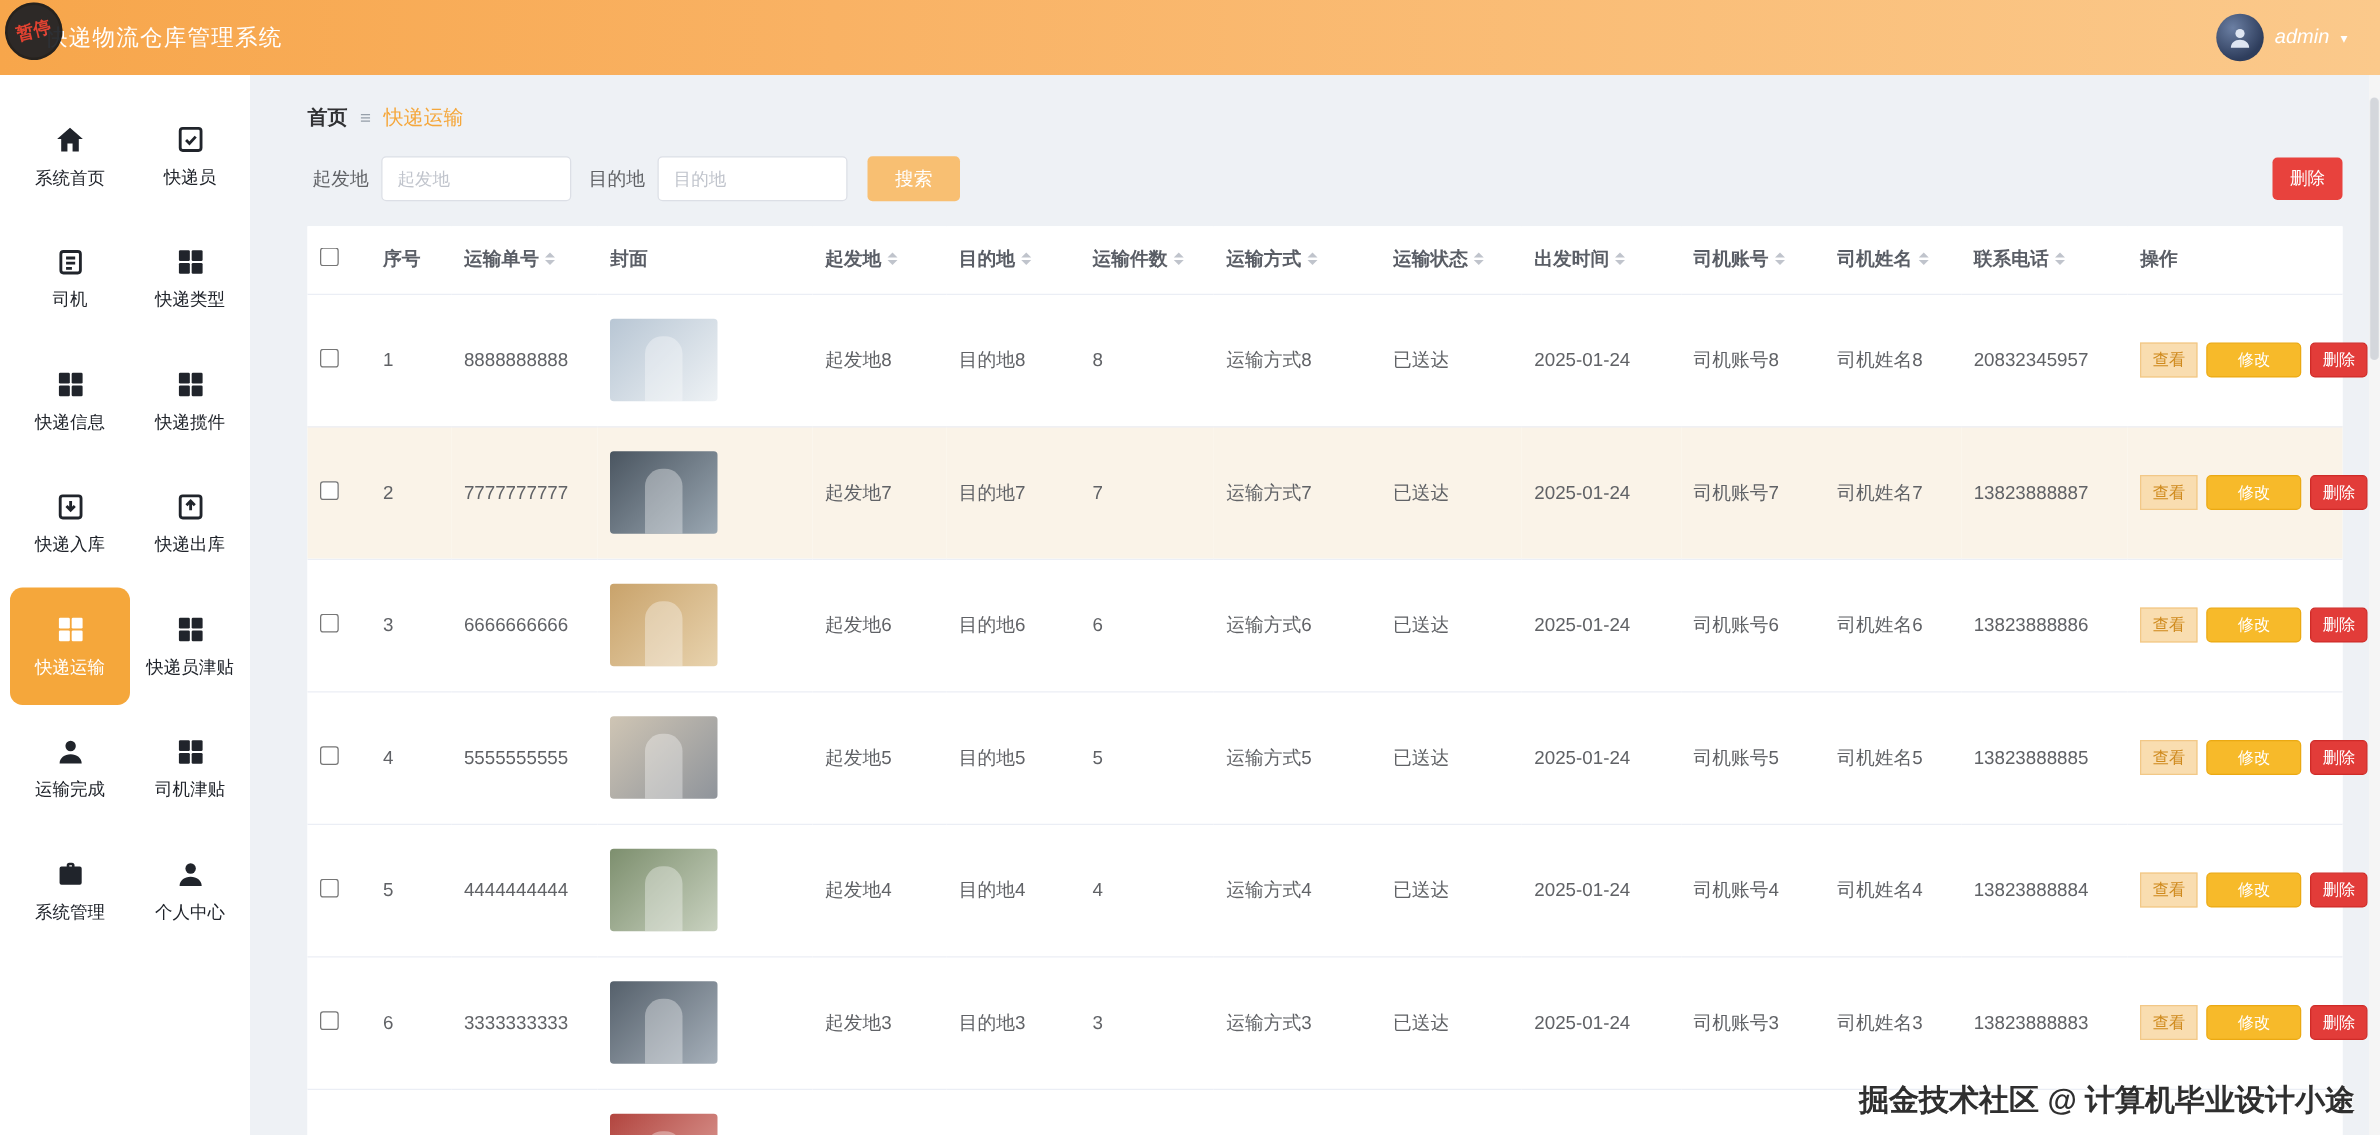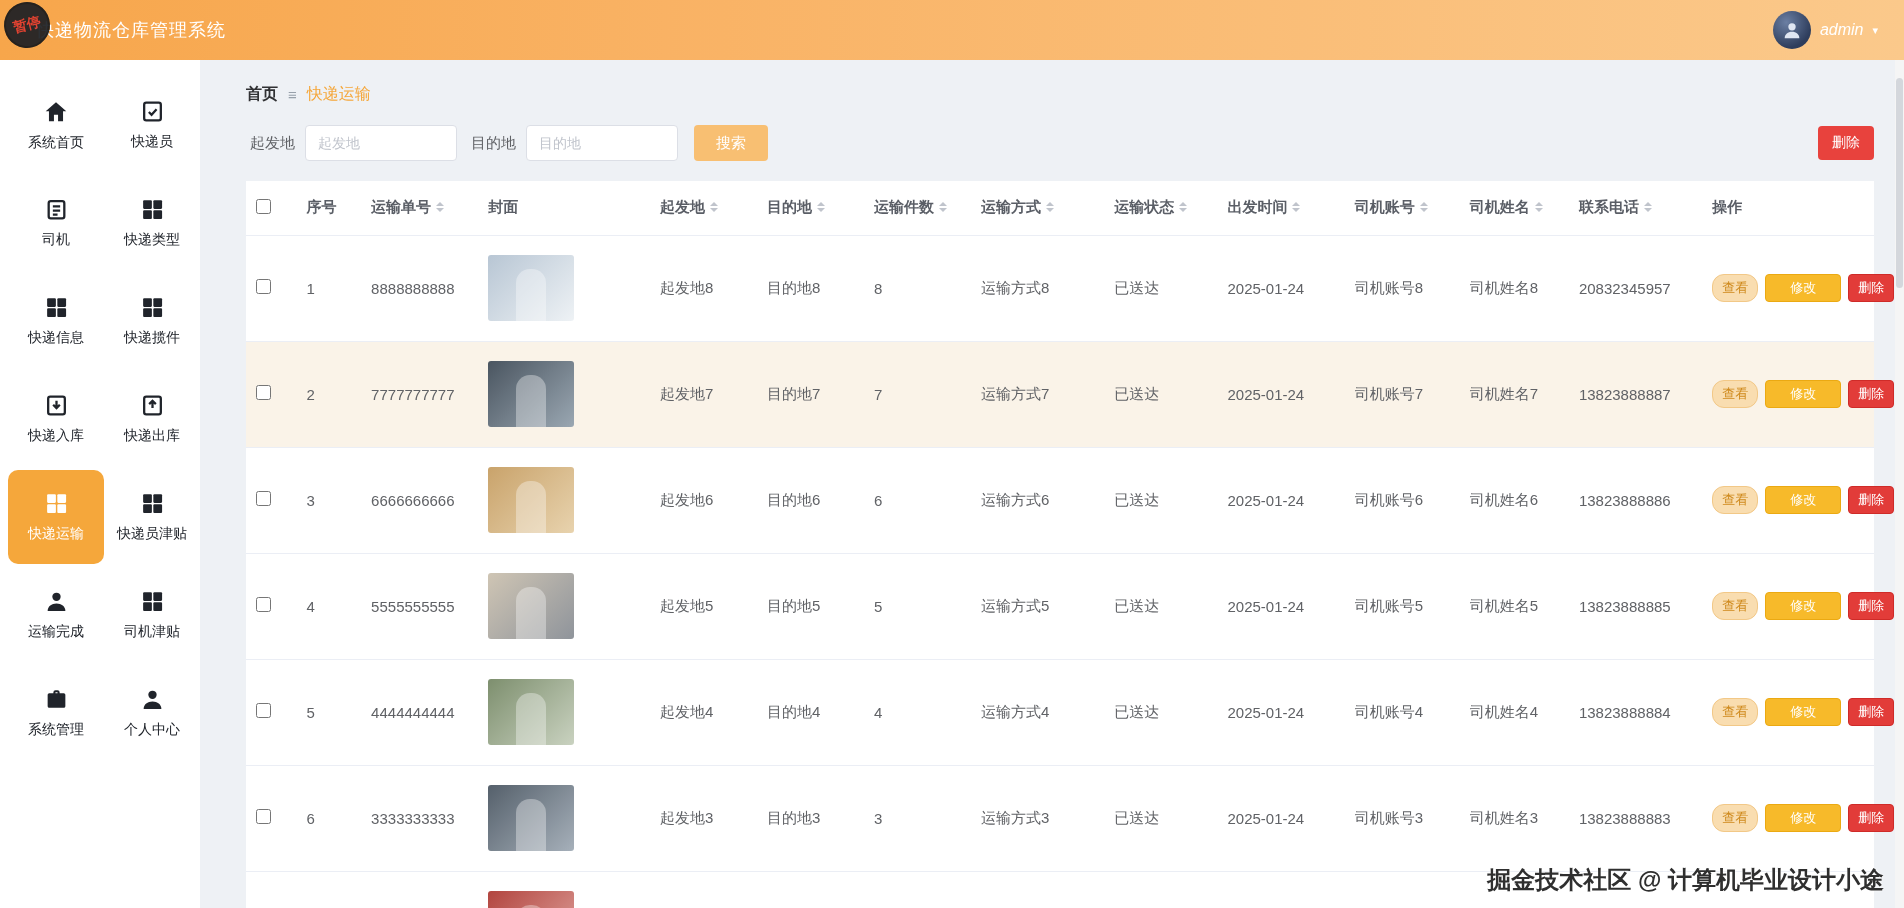--- a/index.html
+++ b/index.html
@@ -86,21 +86,21 @@
     width:15px; height:15px; accent-color:#f5a73b; cursor:pointer;
   }
 
   .cover { width:86px; height:66px; border-radius:3px; position:relative; overflow:hidden; }
   .cover::after {
     content:""; position:absolute; left:28px; top:14px; width:30px; height:52px;
     background:rgba(255,255,255,.35); border-radius:14px 14px 0 0;
   }
 
   .row-actions { display:flex; gap:7px; }
-  .btn-view { padding:4px 9px; font-size:13px; background:#f9ddb0; color:#cf8a1d; border:1px solid #f2c887; border-radius:12px; }
+  .btn-view { padding:4px 9px; font-size:13px; background:#f9ddb0; color:#cf8a1d; border:1px solid #f2c887; border-radius:0; }
   .btn-edit { padding:4px 24px; font-size:13px; background:#f7ba2a; color:#fff; border:1px solid #eba912; border-radius:4px; }
   .btn-del  { padding:4px 9px; font-size:13px; background:#e23c39; color:#fff; border:1px solid #cf2b28; border-radius:4px; }
 
   
   .watermark {
     position:fixed; right:20px; bottom:12px; z-index:30;
     font-size:24px; font-weight:bold; color:#2f2f2f;
     text-shadow:0 0 3px rgba(255,255,255,.9), 0 0 1px #fff;
   }
   .scrollbar { position:fixed; right:0; top:60px; bottom:0; width:9px; background:#f5f5f5; z-index:25; }

